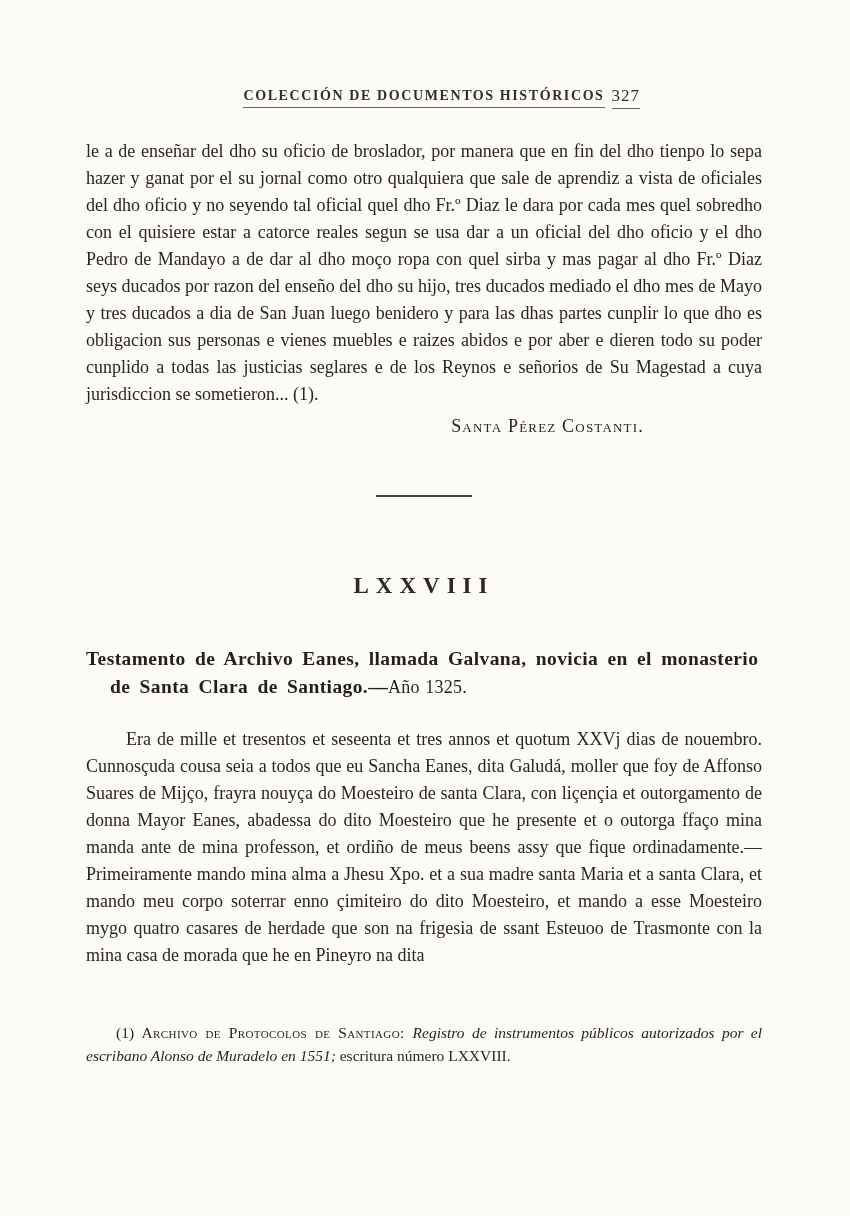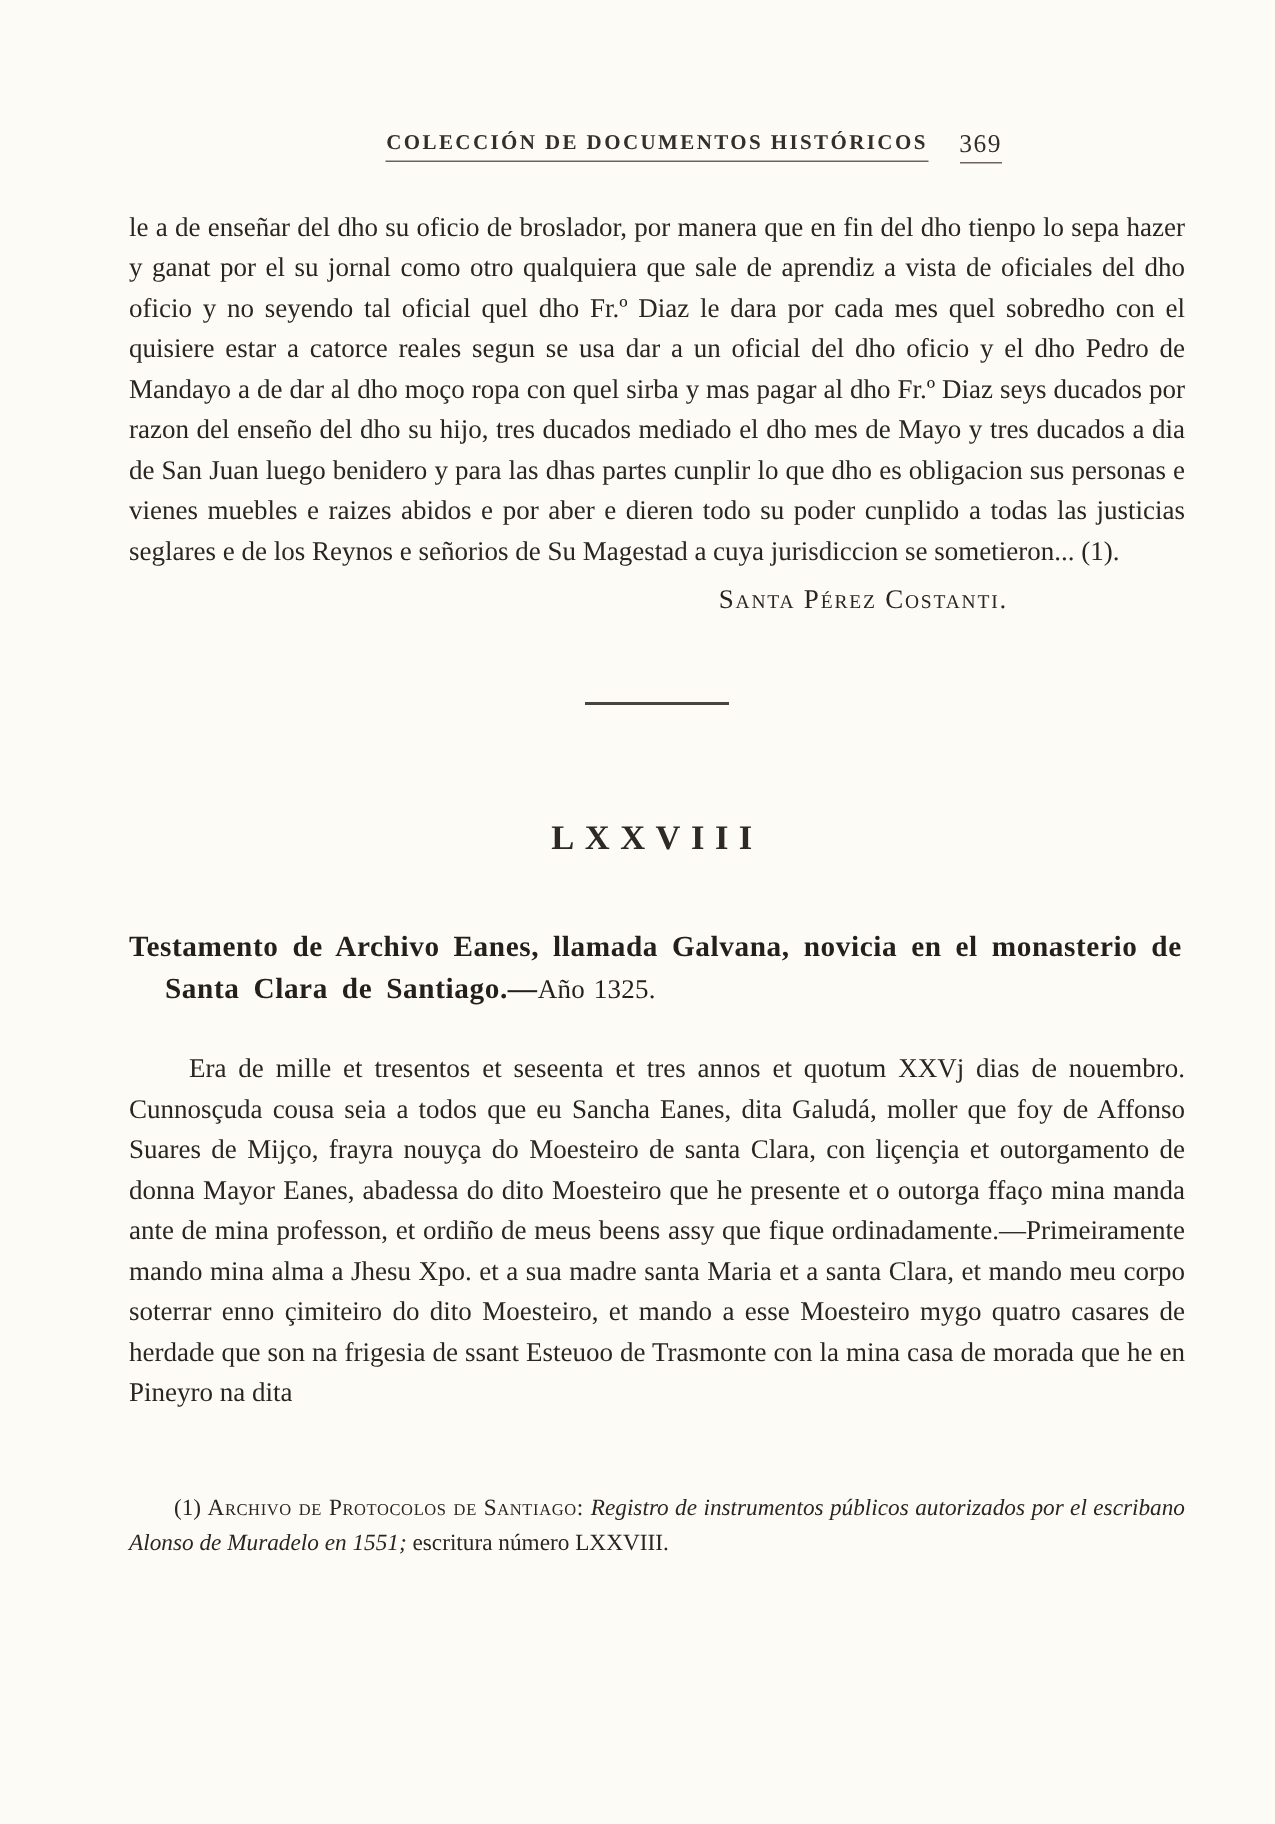--- a/index.html
+++ b/index.html
@@ -7,21 +7,21 @@
     padding: 0;
     background: #fbfaf5;
     font-family: "Liberation Serif", "DejaVu Serif", serif;
     color: #2a2522;
   }
   .page {
     position: relative;
     width: 850px;
     height: 1216px;
     box-sizing: border-box;
-    padding: 86px 60px 0 86px;
+    padding: 86px 88px 0 86px;
     background: #fcfbf6;
     overflow: hidden;
   }
   .running-header {
     position: relative;
     text-align: center;
     margin-bottom: 28px;
     height: 24px;
   }
   .running-title {
@@ -101,21 +101,21 @@
   .footnote .archive { font-variant: small-caps; letter-spacing: 0.4px; }
   .footnote .ref-italic { font-style: italic; }
 </style>
 </head>
 <body>
 
 <div class="page">
 
   <div class="running-header">
     <span class="running-title">COLECCIÓN DE DOCUMENTOS HISTÓRICOS</span>
-    <span class="page-number">369</span>
+    <span class="page-number">327</span>
   </div>
 
   <p class="body-text no-indent">le a de enseñar del dho su oficio de broslador, por manera que en fin del dho tienpo lo sepa hazer y ganat por el su jornal como otro qualquiera que sale de aprendiz a vista de oficiales del dho oficio y no seyendo tal oficial quel dho Fr.º Diaz le dara por cada mes quel sobredho con el quisiere estar a catorce reales segun se usa dar a un oficial del dho oficio y el dho Pedro de Mandayo a de dar al dho moço ropa con quel sirba y mas pagar al dho Fr.º Diaz seys ducados por razon del enseño del dho su hijo, tres ducados mediado el dho mes de Mayo y tres ducados a dia de San Juan luego benidero y para las dhas partes cunplir lo que dho es obligacion sus personas e vienes muebles e raizes abidos e por aber e dieren todo su poder cunplido a todas las justicias seglares e de los Reynos e señorios de Su Magestad a cuya jurisdiccion se sometieron... (1).</p>
 
   <p class="signature">Santa Pérez Costanti.</p>
 
   <div class="divider"></div>
 
   <h2 class="section-number">LXXVIII</h2>
 

